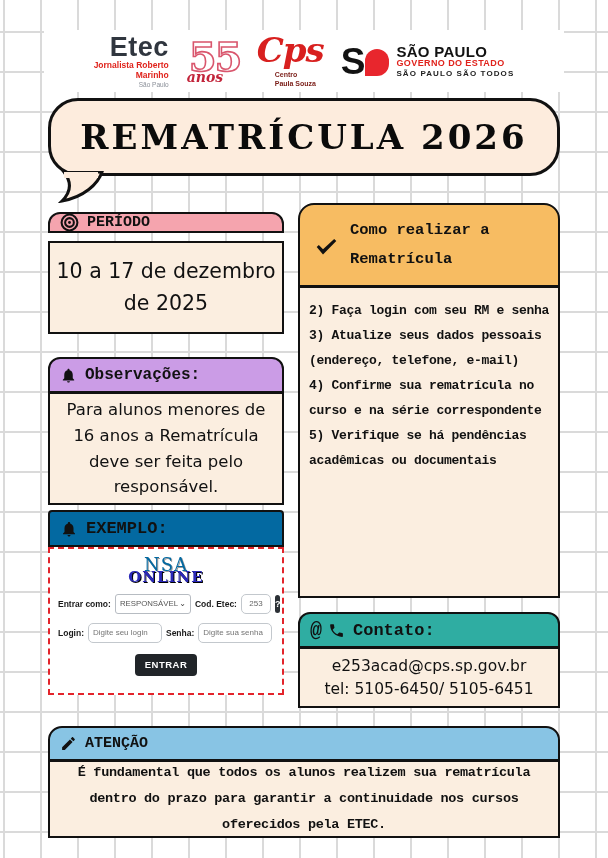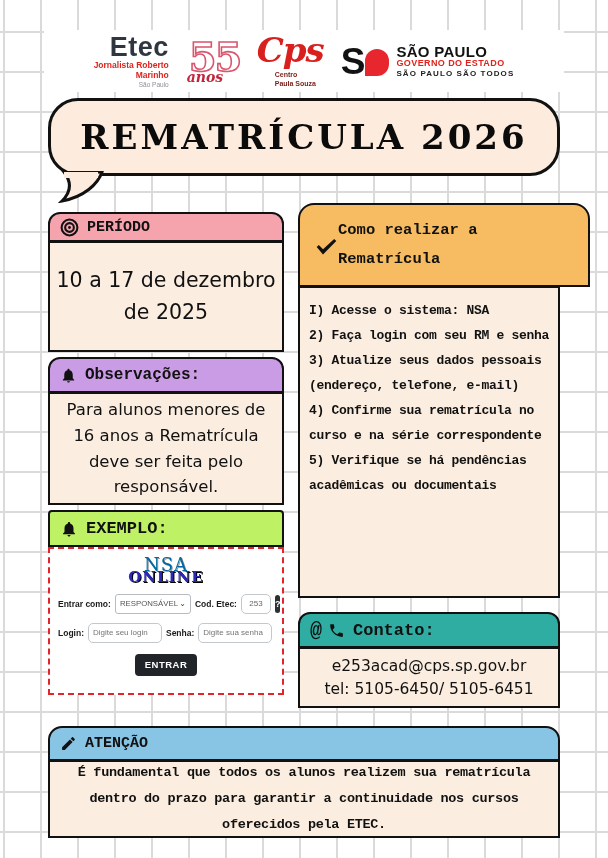--- a/index.html
+++ b/index.html
@@ -74,34 +74,34 @@
   .hdr {
     border: 2.5px solid #111; display: flex; align-items: center;
     font-family: "Liberation Mono", monospace; font-weight: 700;
     padding: 0 10px; gap: 8px;
   }
   .hdr-round { border-radius: 12px 12px 0 0; }
   .bodybox { border: 2.5px solid #111; background: #fbeee0; }
   .icon-svg { flex: 0 0 auto; display: block; }
 
   
-  .periodo-hdr { left: 48px; top: 212px; width: 236px; height: 30px; background: #f5a4ae; font-size: 15px; }
+  .periodo-hdr { left: 48px; top: 212px; width: 236px; height: 21px; background: #f5a4ae; font-size: 15px; }
   .periodo-body {
-    left: 48px; top: 241px; width: 236px; height: 111px;
+    left: 48px; top: 241px; width: 236px; height: 93px;
     display: flex; align-items: center; justify-content: center; text-align: center;
     font-size: 20.5px; line-height: 1.55; font-family: "DejaVu Sans", sans-serif;
   }
   .obs-hdr { left: 48px; top: 357px; width: 236px; height: 36px; background: #cb9ce6; font-size: 16px; }
   .obs-body {
     left: 48px; top: 392px; width: 236px; height: 113px;
     display: flex; align-items: center; justify-content: center; text-align: center;
     font-size: 16.5px; line-height: 1.55; font-family: "DejaVu Sans", sans-serif;
     padding: 0 16px;
   }
-  .ex-hdr { left: 48px; top: 510px; width: 236px; height: 37px; background: #bef264; font-size: 17px; border-radius: 4px 4px 0 0; }
+  .ex-hdr { left: 48px; top: 510px; width: 236px; height: 37px; background: #0369a1; font-size: 17px; border-radius: 4px 4px 0 0; }
   .ex-body {
     left: 48px; top: 547px; width: 236px; height: 148px;
     background: #ffffff; border: 2.5px dashed #e3242b;
     padding: 6px 8px;
   }
 
   
   .nsa-logo { text-align: center; line-height: 0.9; margin-top: 2px; }
   .nsa-top {
     font-family: "DejaVu Serif", serif; font-weight: 400; font-size: 18px;
@@ -133,23 +133,23 @@
   .entrar-btn {
     display: block; margin: 11px auto 0; width: 62px; height: 22px;
     background: #212529; color: #fff; border: none; border-radius: 4px;
     font-size: 9.5px; font-weight: 700; letter-spacing: 0.5px;
     font-family: "Liberation Sans", sans-serif;
   }
   .chev { font-size: 8px; color: #444; }
 
   
   .como-hdr {
-    left: 298px; top: 203px; width: 292px; height: 84px; background: #f7bc62;
+    left: 298px; top: 203px; width: 262px; height: 84px; background: #f7bc62;
     border: 2.5px solid #111; border-radius: 16px 16px 0 0;
-    display: flex; align-items: center; gap: 0; padding: 0 14px;
+    display: flex; align-items: center; gap: 12px; padding: 0 14px;
     font-family: "Liberation Mono", monospace; font-weight: 700; font-size: 15.5px;
   }
   .como-hdr-text { width: 170px; line-height: 1.9; }
   .como-body {
     left: 298px; top: 286px; width: 262px; height: 312px;
     font-family: "Liberation Mono", monospace; font-weight: 700; font-size: 13px;
     padding: 10px 4px 0 9px; line-height: 25px; letter-spacing: -0.3px;
   }
   .step { margin-bottom: 0; }
   .contato-hdr { left: 298px; top: 612px; width: 262px; height: 36px; background: #2fada2; font-size: 17px; }
@@ -268,21 +268,20 @@
   <button class="entrar-btn">ENTRAR</button>
 </div>
 
 <div class="abs como-hdr">
   <svg class="icon-svg" width="24" height="24" viewBox="0 0 24 24">
     <path fill="#111" d="M9 16.17L4.83 12l-2.12 2.12L9 21.41 22.29 8.12 20.17 6z"></path>
   </svg>
   <div class="como-hdr-text">Como realizar a Rematrícula</div>
 </div>
 <div class="abs bodybox como-body">
-  <div class="step">I) Acesse o sistema: NSA</div>
   <div class="step">2) Faça login com seu RM e senha</div>
   <div class="step">3) Atualize seus dados pessoais (endereço, telefone, e-mail)</div>
   <div class="step">4) Confirme sua rematrícula no curso e na série correspondente</div>
   <div class="step">5) Verifique se há pendências acadêmicas ou documentais</div>
 </div>
 
 <div class="abs hdr hdr-round contato-hdr">
   <span class="at-sign">@</span>
   <svg class="icon-svg" width="17" height="17" viewBox="0 0 24 24">
     <path fill="#111" d="M6.62 10.79c1.44 2.83 3.76 5.14 6.59 6.59l2.2-2.2c.27-.27.67-.36 1.02-.24 1.12.37 2.33.57 3.57.57.55 0 1 .45 1 1V20c0 .55-.45 1-1 1-9.39 0-17-7.61-17-17 0-.55.45-1 1-1h3.5c.55 0 1 .45 1 1 0 1.25.2 2.45.57 3.57.11.35.03.74-.25 1.02l-2.2 2.2z"></path>

